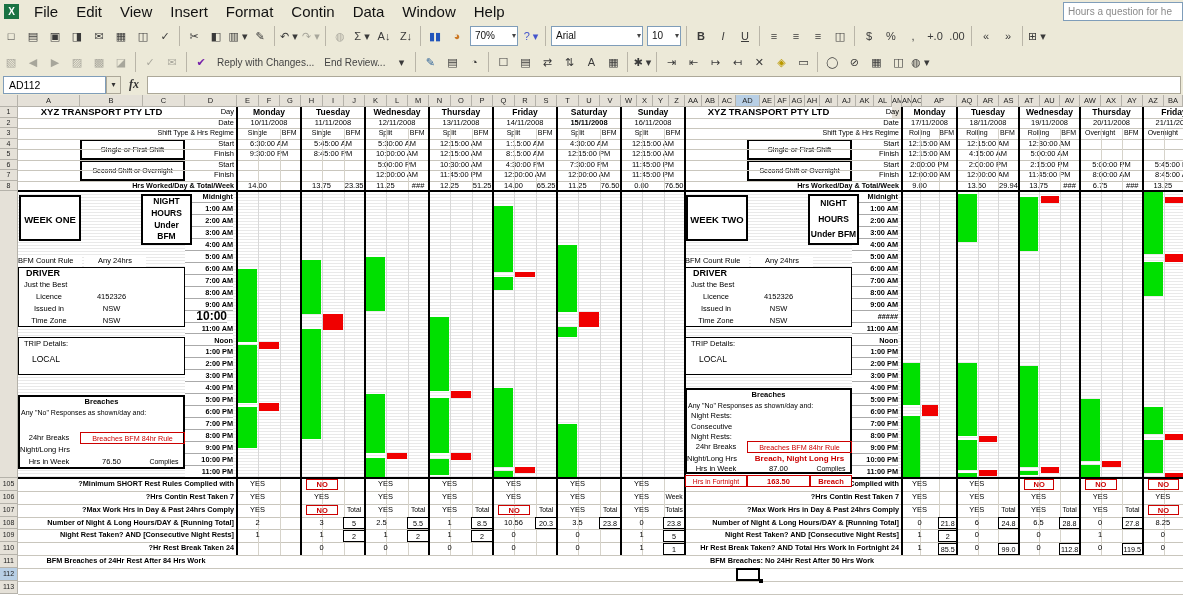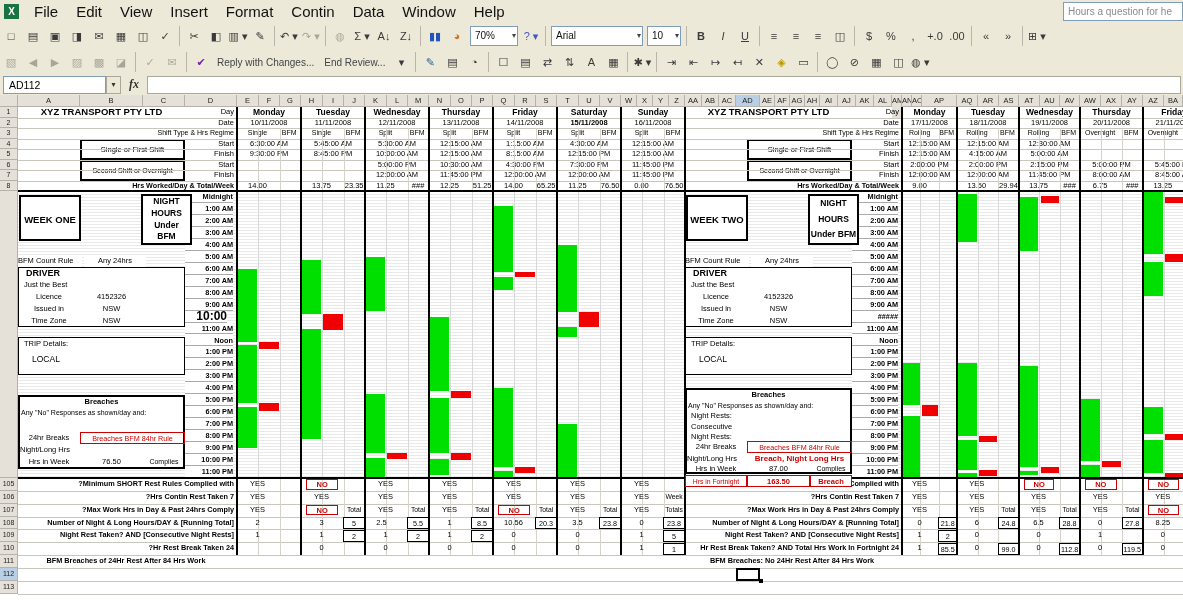--- a/index.html
+++ b/index.html
@@ -709,21 +709,21 @@
     <div class="abs ctr" style="left: 810px; top: 368px; width: 42px; height: 12px; line-height: 12px; font-size: 7px; z-index: 4;">Complies</div>
     <div class="abs ctr" style="left: 685px; top: 380px; width: 62px; height: 12px; line-height: 12px; font-size: 6.8px; color: rgb(204, 0, 0); border: 1px solid rgb(204, 0, 0); background: rgb(255, 255, 255); z-index: 6;">Hrs in Fortnight</div>
     <div class="abs ctr b" style="left: 747px; top: 380px; width: 63px; height: 12px; line-height: 12px; color: rgb(204, 0, 0); border: 1px solid rgb(204, 0, 0); background: rgb(255, 255, 255); z-index: 6;">163.50</div>
     <div class="abs ctr b" style="left: 810px; top: 380px; width: 42px; height: 12px; line-height: 12px; color: rgb(204, 0, 0); border: 1px solid rgb(204, 0, 0); background: rgb(255, 255, 255); z-index: 6;">Breach</div>
     <div class="abs rt b" style="left: 685px; top: 383px; width: 214px; height: 12.85px; line-height: 12.85px; font-size: 7.3px; white-space: nowrap; z-index: 4; direction: rtl;">Minimum SHORT Rest Rules Complied with</div>
     <div class="abs rt b" style="left: 685px; top: 395.85px; width: 214px; height: 12.85px; line-height: 12.85px; font-size: 7.3px; white-space: nowrap; z-index: 4; direction: rtl;">7 Hrs Contin Rest Taken?</div>
     <div class="abs rt b" style="left: 685px; top: 408.7px; width: 214px; height: 12.85px; line-height: 12.85px; font-size: 7.3px; white-space: nowrap; z-index: 4; direction: rtl;">Max Work Hrs in Day &amp; Past 24hrs Comply?</div>
     <div class="abs rt b" style="left: 685px; top: 421.55px; width: 214px; height: 12.85px; line-height: 12.85px; font-size: 7.3px; white-space: nowrap; z-index: 4; direction: rtl;">Number of Night &amp; Long Hours/DAY &amp; [Running Total]</div>
     <div class="abs rt b" style="left: 685px; top: 434.4px; width: 214px; height: 12.85px; line-height: 12.85px; font-size: 7.3px; white-space: nowrap; z-index: 4; direction: rtl;">Night Rest Taken? AND [Consecutive Night Rests]</div>
     <div class="abs rt b" style="left: 685px; top: 447.25px; width: 214px; height: 12.85px; line-height: 12.85px; font-size: 7.3px; white-space: nowrap; z-index: 4; direction: rtl;">24 Hr Rest Break Taken? AND Total Hrs Work In Fortnight</div>
-    <div class="abs ctr b" style="left: 685px; top: 460.1px; width: 214px; height: 12.85px; line-height: 12.85px; font-size: 7.3px; white-space: nowrap; z-index: 4; direction: ltr;">BFM Breaches: No 24Hr Rest After 84 Hrs Work</div>
+    <div class="abs ctr b" style="left: 685px; top: 460.1px; width: 214px; height: 12.85px; line-height: 12.85px; font-size: 7.3px; white-space: nowrap; z-index: 4; direction: ltr;">BFM Breaches: No 24Hr Rest After 50 Hrs Work</div>
     <div class="abs ctr" style="left: 902px; top: 383px; width: 35.2px; height: 12.85px; line-height: 12.85px; z-index: 4;">YES</div>
     <div class="abs ctr" style="left: 902px; top: 395.85px; width: 35.2px; height: 12.85px; line-height: 12.85px; z-index: 4;">YES</div>
     <div class="abs ctr" style="left: 902px; top: 408.7px; width: 35.2px; height: 12.85px; line-height: 12.85px; z-index: 4;">YES</div>
     <div class="abs ctr" style="left: 902px; top: 421.55px; width: 35.2px; height: 12.85px; line-height: 12.85px; z-index: 4;">0</div>
     <div class="abs ctr" style="left: 938.3px; top: 422.05px; width: 18.7px; height: 11.85px; line-height: 11.85px; z-index: 4; font-size: 7.2px; border: 1px solid rgb(0, 0, 0); background: rgb(255, 255, 255); white-space: nowrap;">21.8</div>
     <div class="abs ctr" style="left: 902px; top: 434.4px; width: 35.2px; height: 12.85px; line-height: 12.85px; z-index: 4;">1</div>
     <div class="abs ctr" style="left: 938.3px; top: 434.9px; width: 18.7px; height: 11.85px; line-height: 11.85px; z-index: 4; font-size: 7.2px; border: 1px solid rgb(0, 0, 0); background: rgb(255, 255, 255); white-space: nowrap;">2</div>
     <div class="abs ctr" style="left: 902px; top: 447.25px; width: 35.2px; height: 12.85px; line-height: 12.85px; z-index: 4;">1</div>
     <div class="abs ctr" style="left: 938.3px; top: 447.75px; width: 18.7px; height: 11.85px; line-height: 11.85px; z-index: 4; font-size: 7.2px; border: 1px solid rgb(0, 0, 0); background: rgb(255, 255, 255); white-space: nowrap;">85.5</div>
     <div class="abs ctr" style="left: 957px; top: 383px; width: 39.68px; height: 12.85px; line-height: 12.85px; z-index: 4;">YES</div>

